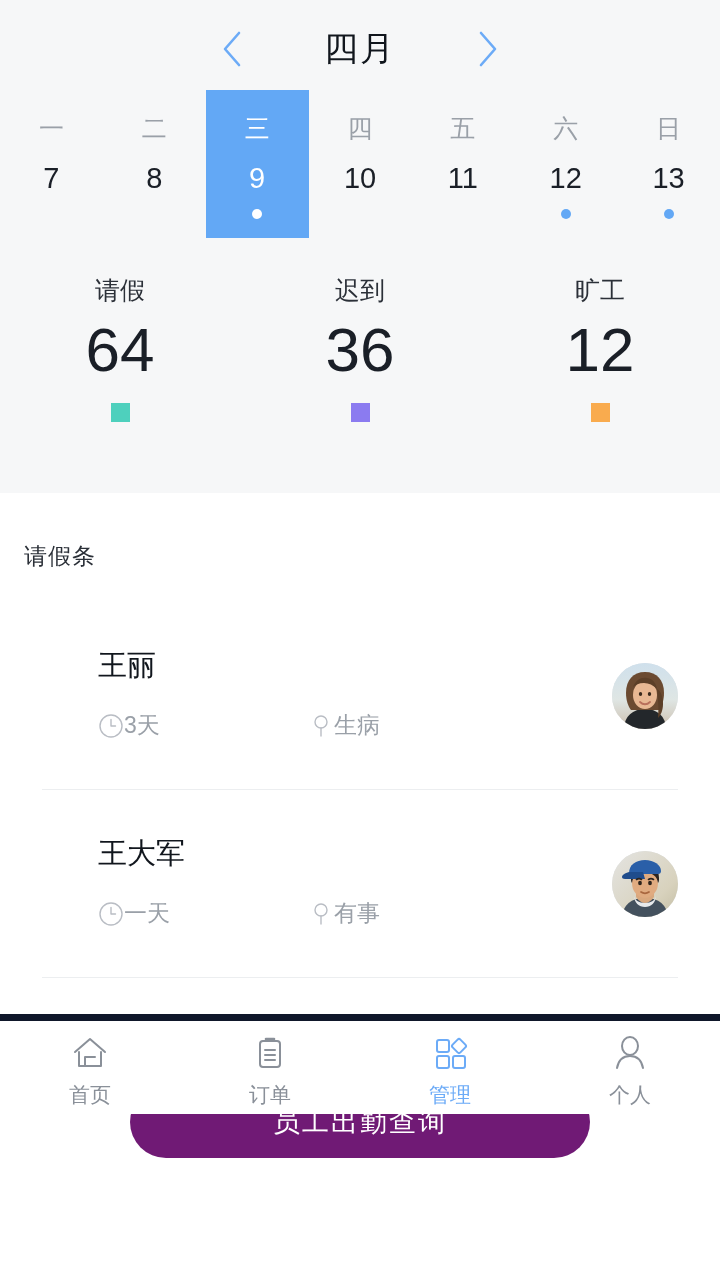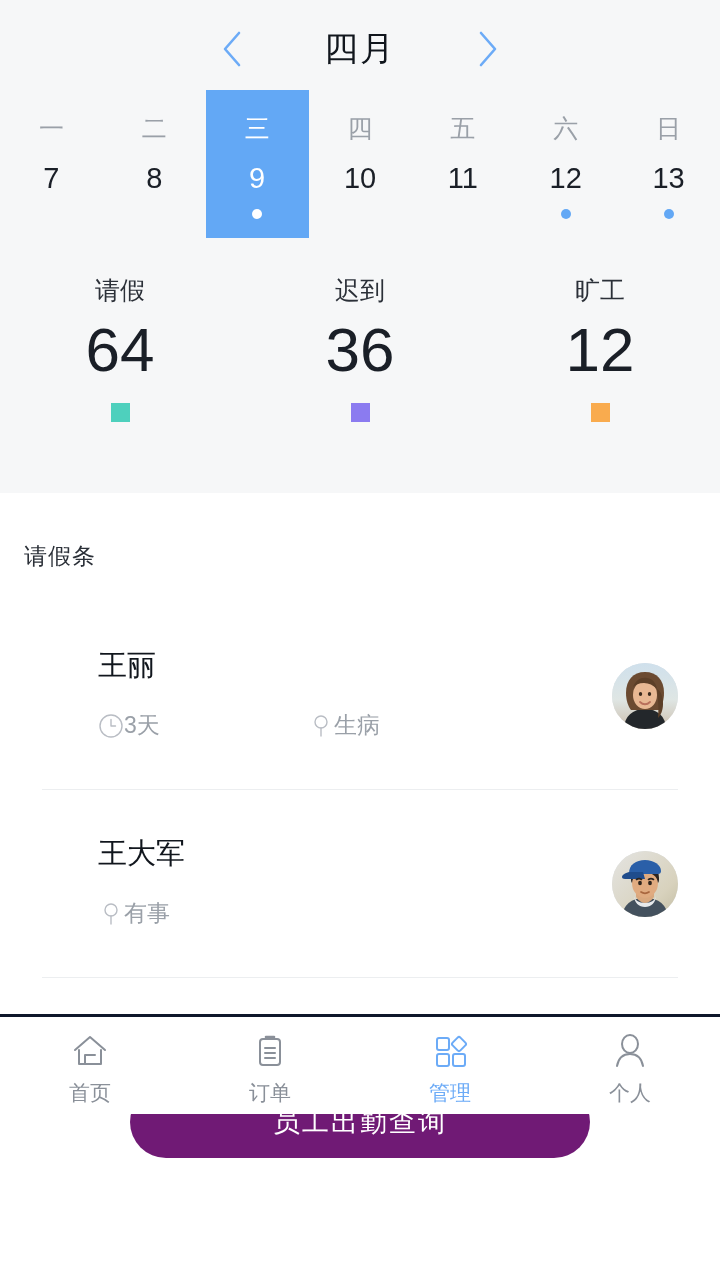--- a/index.html
+++ b/index.html
@@ -102,21 +102,21 @@
     width:460px; height:72px;
     background:#701a75; border:none; border-radius:36px;
     color:#ffffff; font-size:27px;
     font-family:"Liberation Sans","DejaVu Sans",sans-serif;
     letter-spacing:2px; cursor:pointer;
   }
 
   
   .tabbar {
     position:absolute; left:0; bottom:0; width:720px; height:100px;
-    background:#ffffff; border-top:3px solid #0f172a;
+    background:#ffffff; border-top:7px solid #0f172a;
     display:flex;
   }
   .tab {
     flex:1 1 0; display:flex; flex-direction:column;
     align-items:center; justify-content:center; gap:9px;
     cursor:pointer;
   }
   .tab-icon { width:44px; height:44px; display:flex; align-items:center; justify-content:center; }
   .tab-label { font-size:21px; color:#8a9099; line-height:1; }
   .tab.active .tab-label { color:#6cabf7; }
@@ -246,20 +246,29 @@
               <ellipse cx="37.5" cy="31" rx="1.7" ry="2" fill="#3a2a1e"></ellipse>
               <path d="M28 39c3 3 7 3 10 0" stroke="#b9705c" stroke-width="1.8" fill="none" stroke-linecap="round"></path>
             </svg>
           </div>
           <div class="divider"></div>
         </div>
         <div class="leave-row">
           <div class="leave-main">
             <div class="leave-name">王大军</div>
             <div class="leave-meta">
+              <div class="meta-item first">
+                <span class="meta-icon">
+                  <svg width="26" height="26" viewBox="0 0 26 26" fill="none" stroke="#b9bdc4" stroke-width="1.4" stroke-linecap="round" stroke-linejoin="round">
+                    <circle cx="13" cy="13" r="11"></circle>
+                    <polyline points="13,6.5 13,13 17.5,13"></polyline>
+                  </svg>
+                </span>
+                <span class="meta-text">一天</span>
+              </div>
               <div class="meta-item">
                 <span class="meta-icon">
                   <svg width="26" height="26" viewBox="0 0 26 26" fill="none" stroke="#b9bdc4" stroke-width="1.4" stroke-linecap="round" stroke-linejoin="round">
                     <circle cx="13" cy="9" r="6"></circle>
                     <line x1="13" y1="15" x2="13" y2="23"></line>
                   </svg>
                 </span>
                 <span class="meta-text">有事</span>
               </div>
             </div>

